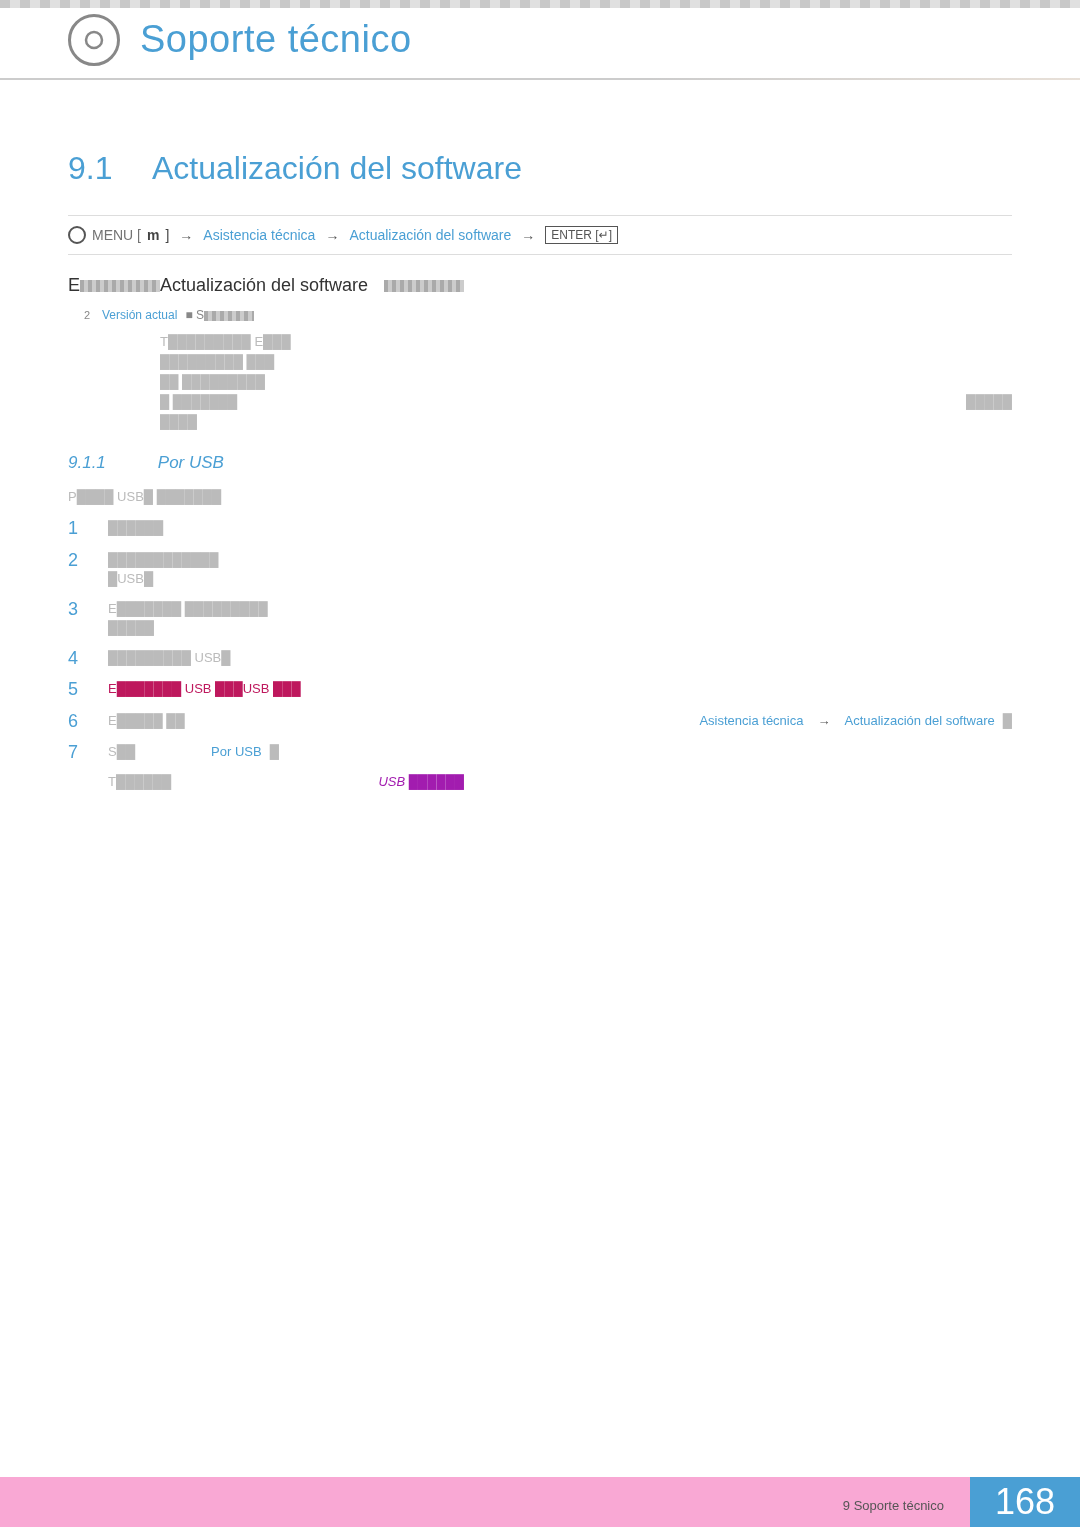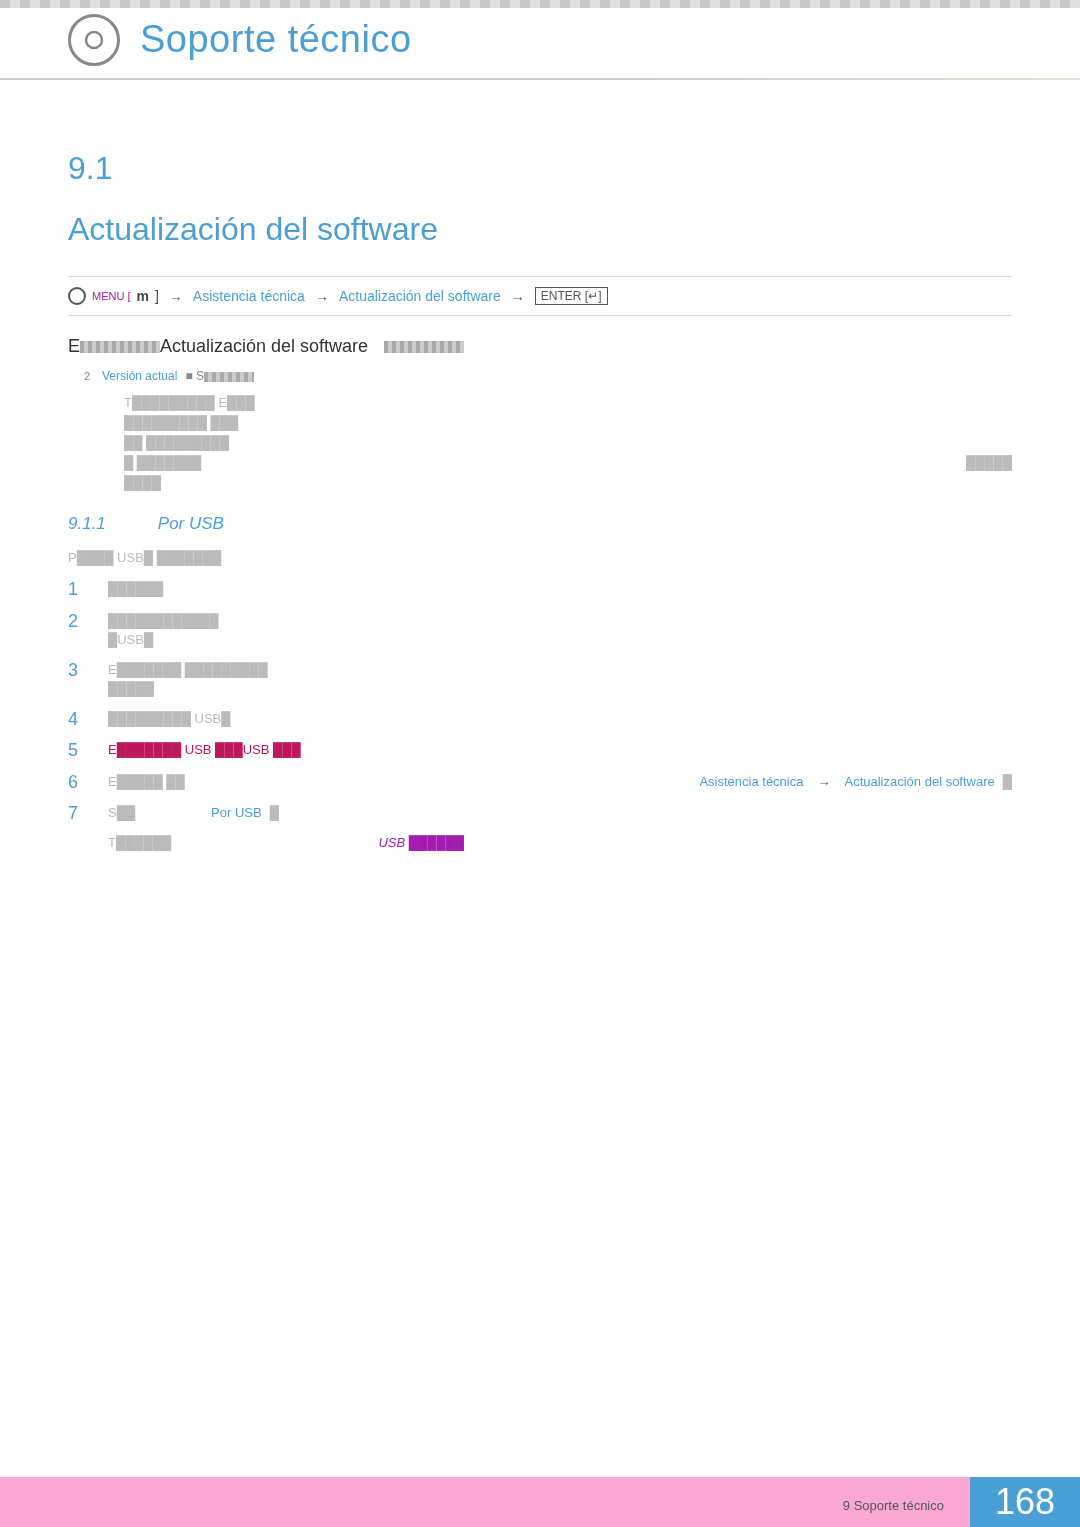--- a/index.html
+++ b/index.html
@@ -67,21 +67,20 @@
       bottom: 60px;
     }
 
     
     .section-heading {
       display: flex;
       align-items: baseline;
       gap: 24px;
       margin-top: 40px;
       margin-bottom: 28px;
-      flex-direction: column;
     }
 
     .section-number {
       font-size: 32px;
       color: #4a9fd4;
       font-weight: 300;
       min-width: 60px;
     }
 
     .section-label {
@@ -183,21 +182,21 @@
       min-width: 10px;
     }
 
     .version-label {
       color: #4a9fd4;
       font-size: 12px;
     }
 
     
     .indented-block {
-      margin-left: 56px;
+      margin-left: 92px;
       margin-bottom: 20px;
     }
 
     .indented-line {
       display: flex;
       align-items: center;
       gap: 8px;
       margin-bottom: 5px;
       font-size: 13px;
       color: #555;
@@ -356,21 +355,21 @@
 
 <div class="main-content">
 
   <div class="section-heading">
     <span class="section-number">9.1</span>
     <span class="section-label">Actualización del software</span>
   </div>
 
   <div class="menu-path">
     <span class="menu-circle"></span>
-    <span style="font-size:11px;color:#a21caf;">MENU [</span>
+    <span style="font-size:14px;color:#737373;">MENU [</span>
     <span style="font-size:14px;color:#444;font-weight:bold;">m</span>
     <span style="font-size:14px;color:#444;">]</span>
     <span class="menu-arrow">→</span>
     <a class="menu-link">Asistencia técnica</a>
     <span class="menu-arrow">→</span>
     <a class="menu-link">Actualización del software</a>
     <span class="menu-arrow">→</span>
     <span class="menu-enter">ENTER [↵]</span>
   </div>
 

